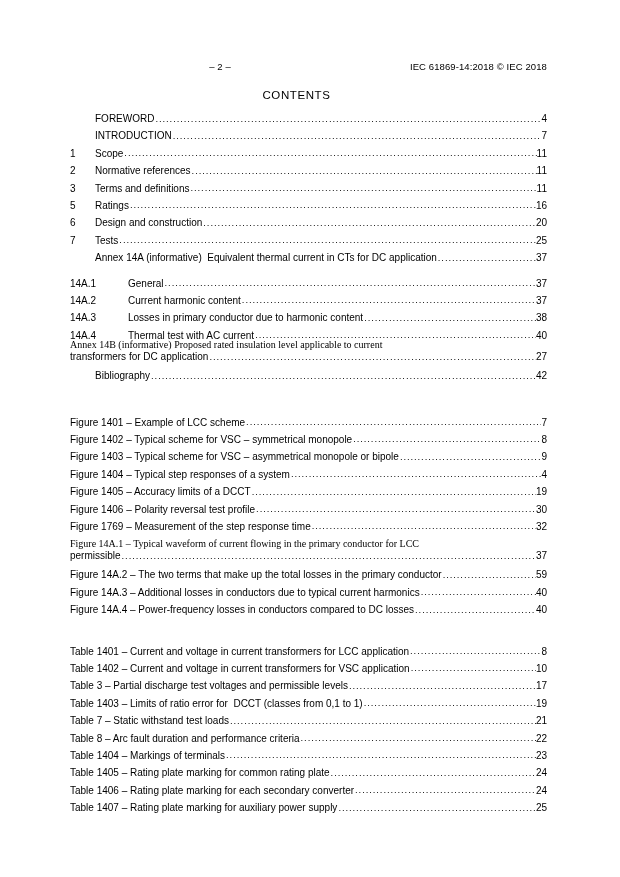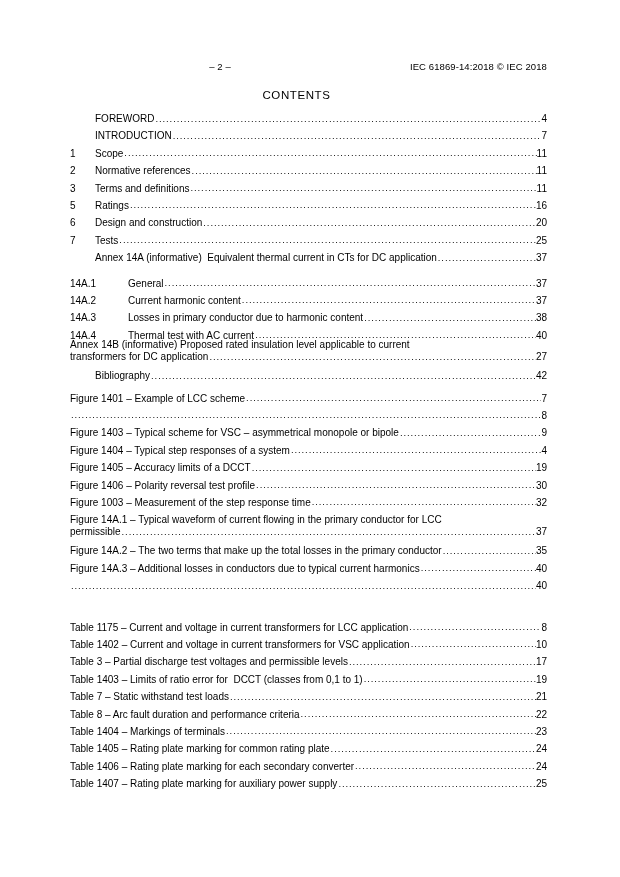--- a/index.html
+++ b/index.html
@@ -64,21 +64,21 @@
   
   .toc {
     position: absolute;
     left: 70px;
     top: 110px;
     width: 477px;
     font-size: 10px;
   }
 
   .toc-group { display: block; }
-  .toc-group.figures { margin-top: 5px; }
+  .toc-group.figures { margin-top: 29px; }
   .toc-group.tables  { margin-top: 24px; }
 
   
   .entry {
     position: relative;
     display: block;
     height: 17.4px;
     line-height: 17.4px;
     white-space: nowrap;
   }
@@ -127,20 +127,21 @@
   
   .entry.multiline {
     height: auto;
     white-space: normal;
   }
   .entry.multiline .line1 {
     display: block;
     height: 11.6px;
     line-height: 11.6px;
     white-space: nowrap;
+    font-family: Liberation Serif, serif;
   }
   .entry.multiline .row {
     height: 14px;
     line-height: 14px;
     justify-content: space-between;
   }
   .entry.multiline {
     padding-top: 2.5px;
     padding-bottom: 3.0px;
   }
@@ -285,20 +286,21 @@
     <div class="toc-group figures" id="group-figures">
         <div class="entry">
           <div class="row">
             <span class="label">Figure 1401 – Example of LCC scheme</span>
             <span class="leader"></span>
             <span class="pageno">7</span>
           </div>
         </div>
         <div class="entry">
           <div class="row">
+            <span class="label">Figure 1402 – Typical scheme for VSC – symmetrical monopole</span>
             <span class="leader"></span>
             <span class="pageno">8</span>
           </div>
         </div>
         <div class="entry">
           <div class="row">
             <span class="label">Figure 1403 – Typical scheme for VSC – asymmetrical monopole or bipole</span>
             <span class="leader"></span>
             <span class="pageno">9</span>
           </div>
@@ -319,59 +321,60 @@
         </div>
         <div class="entry">
           <div class="row">
             <span class="label">Figure 1406 – Polarity reversal test profile</span>
             <span class="leader"></span>
             <span class="pageno">30</span>
           </div>
         </div>
         <div class="entry">
           <div class="row">
-            <span class="label">Figure 1003 – Measurement of the step response time</span>
+            <span class="label">Figure 1769 – Measurement of the step response time</span>
             <span class="leader"></span>
             <span class="pageno">32</span>
           </div>
         </div>
         <div class="entry multiline">
           <span class="line1">Figure 14A.1 – Typical waveform of current flowing in  the primary conductor for LCC</span>
           <div class="row">
             <span class="label">permissible</span>
             <span class="leader"></span>
             <span class="pageno">37</span>
           </div>
         </div>
         <div class="entry">
           <div class="row">
             <span class="label">Figure 14A.2 – The two terms that make up the total losses in the primary conductor</span>
             <span class="leader"></span>
-            <span class="pageno">35</span>
+            <span class="pageno">59</span>
           </div>
         </div>
         <div class="entry">
           <div class="row">
             <span class="label">Figure 14A.3 – Additional losses in conductors due to typical current harmonics</span>
             <span class="leader"></span>
             <span class="pageno">40</span>
           </div>
         </div>
         <div class="entry">
           <div class="row">
+            <span class="label">Figure 14A.4 – Power-frequency losses in conductors compared to DC losses</span>
             <span class="leader"></span>
             <span class="pageno">40</span>
           </div>
         </div>
       </div>
 
     <div class="toc-group tables" id="group-tables">
         <div class="entry">
           <div class="row">
-            <span class="label">Table 1175 – Current and voltage in current transformers for LCC application</span>
+            <span class="label">Table 1401 – Current and voltage in current transformers for LCC application</span>
             <span class="leader"></span>
             <span class="pageno">8</span>
           </div>
         </div>
         <div class="entry">
           <div class="row">
             <span class="label">Table 1402 – Current and voltage in current transformers for VSC application</span>
             <span class="leader"></span>
             <span class="pageno">10</span>
           </div>

